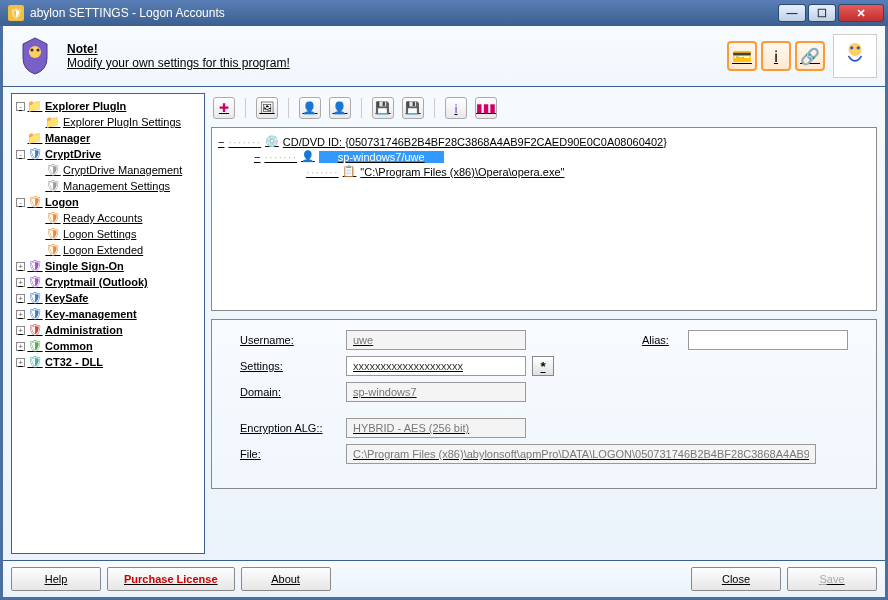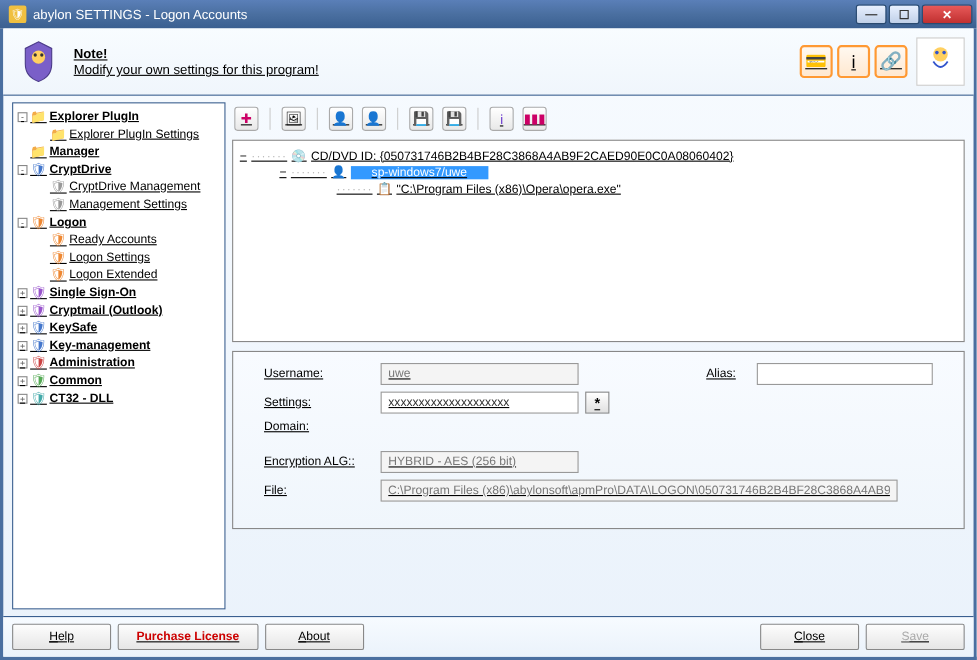--- a/index.html
+++ b/index.html
@@ -290,20 +290,21 @@
           <div class="alias-label">Alias:</div>
           <input class="alias-input" value="" style="">
         </div>
         <div class="frow">
           <div class="flabel">Settings:</div>
           <input class="finput white" value="xxxxxxxxxxxxxxxxxxxx" style="">
           <button class="fbtn">*</button>
         </div>
         <div class="frow">
           <div class="flabel">Domain:</div>
+          <input class="finput" readonly="" value="sp-windows7" style="">
         </div>
         <div style="height:10px"></div>
         <div class="frow">
           <div class="flabel">Encryption ALG::</div>
           <input class="finput" readonly="" value="HYBRID - AES (256 bit)" style="">
         </div>
         <div class="frow" style="margin-bottom:14px">
           <div class="flabel">File:</div>
           <input class="finput long" readonly="" value="C:\Program Files (x86)\abylonsoft\apmPro\DATA\LOGON\050731746B2B4BF28C3868A4AB9F2C/" style="">
         </div>

